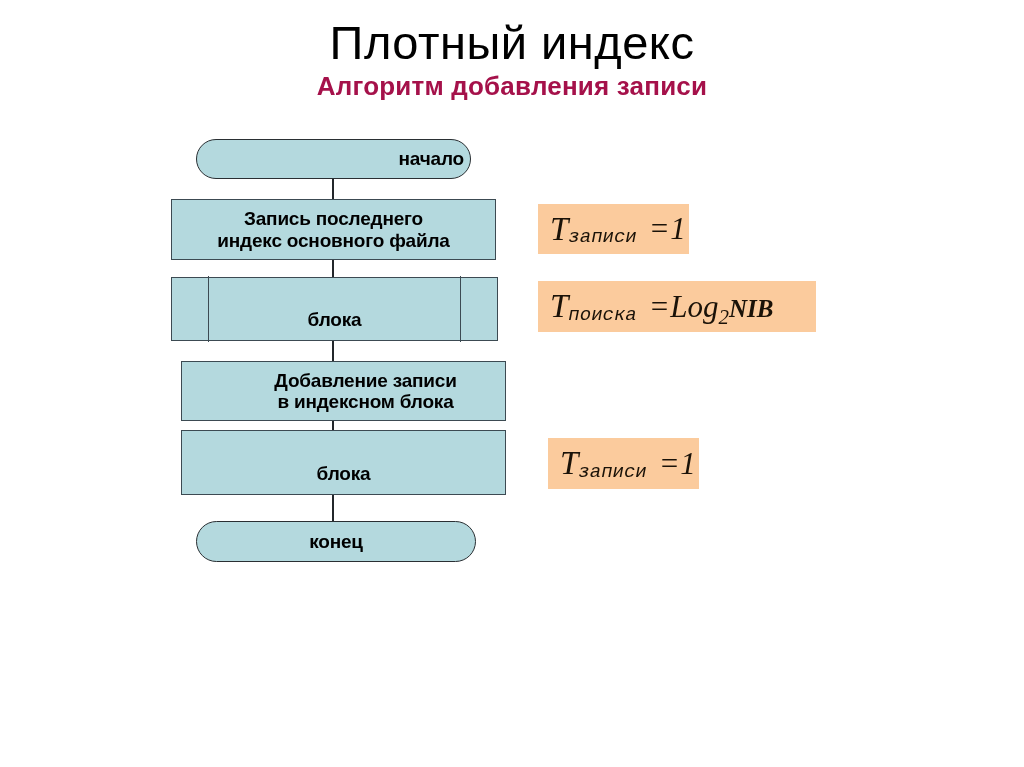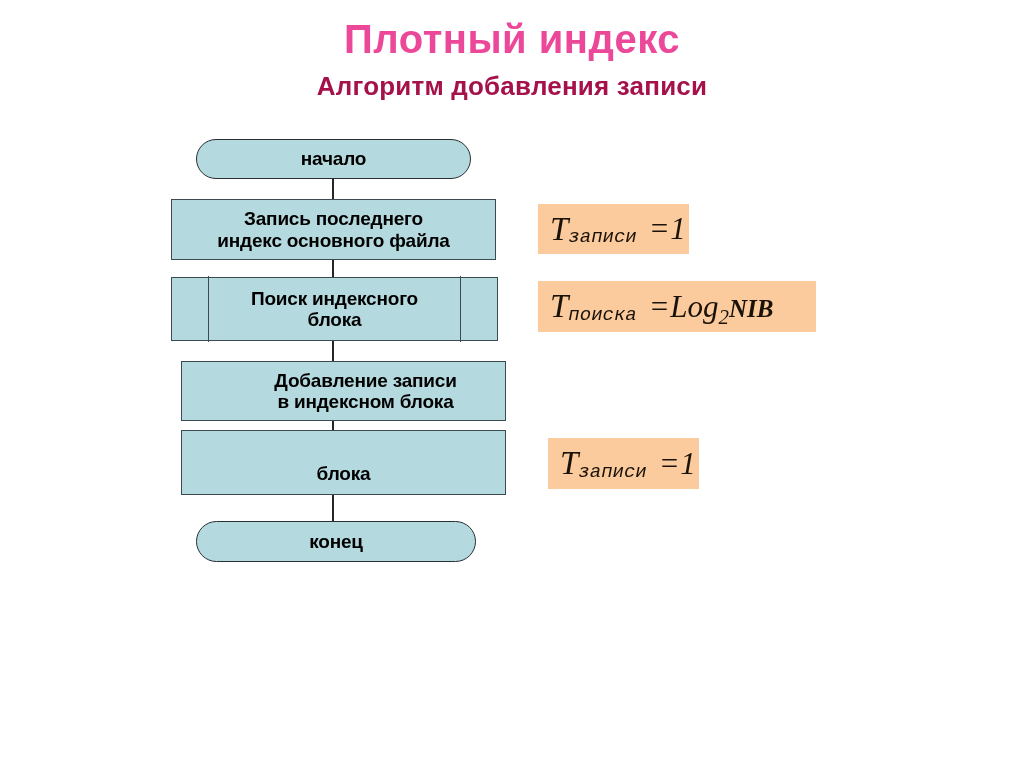--- a/index.html
+++ b/index.html
@@ -23,23 +23,23 @@
     height: 767px;
   }
 
   
   .title {
     position: absolute;
     left: 0;
     top: 18px;
     width: 1024px;
     text-align: center;
-    font-size: 40px;
-    font-weight: bold;
-    color: #ec4899;
+    font-size: 47px;
+    font-weight: normal;
+    color: #000000;
     letter-spacing: 0.5px;
     line-height: 1.05;
   }
   .subtitle {
     position: absolute;
     left: 0;
     top: 72px;
     width: 1024px;
     text-align: center;
     font-size: 26px;
@@ -150,34 +150,34 @@
   <div class="title">Плотный индекс</div>
 
   <div class="subtitle">Алгоритм добавления записи</div>
 
   <div class="conn" style="left:332px; top:178px; height:22px;"></div>
   <div class="conn" style="left:332px; top:259px; height:18px;"></div>
   <div class="conn" style="left:332px; top:341px; height:20px;"></div>
   <div class="conn" style="left:332px; top:421px; height:16px;"></div>
   <div class="conn" style="left:332px; top:495px; height:27px;"></div>
 
-  <div class="node terminal" style="left:196px; top:139px; width:275px; height:40px;">
+  <div class="node terminal" style="left:196px; top:139px; width:275px; height:40px;justify-content:flex-end;">
     <span class="txt">начало</span>
   </div>
 
   <div class="node process" style="left:171px; top:199px; width:325px; height:61px;">
     <span class="txt">
       <span>Запись последнего</span><br>
       <span>индекс основного файла</span>
     </span>
   </div>
 
   <div class="node process subroutine" style="left:171px; top:277px; width:327px; height:64px;">
     <span class="txt">
-      <span>Поиск  индексного</span><br>
+      <br>
       <span>блока</span>
     </span>
   </div>
 
   <div class="node process" style="left:181px; top:361px; width:325px; height:60px;padding-left:44px;">
     <span class="txt">
       <span>Добавление записи</span><br>
       <span>в индексном блока</span>
     </span>
   </div>

